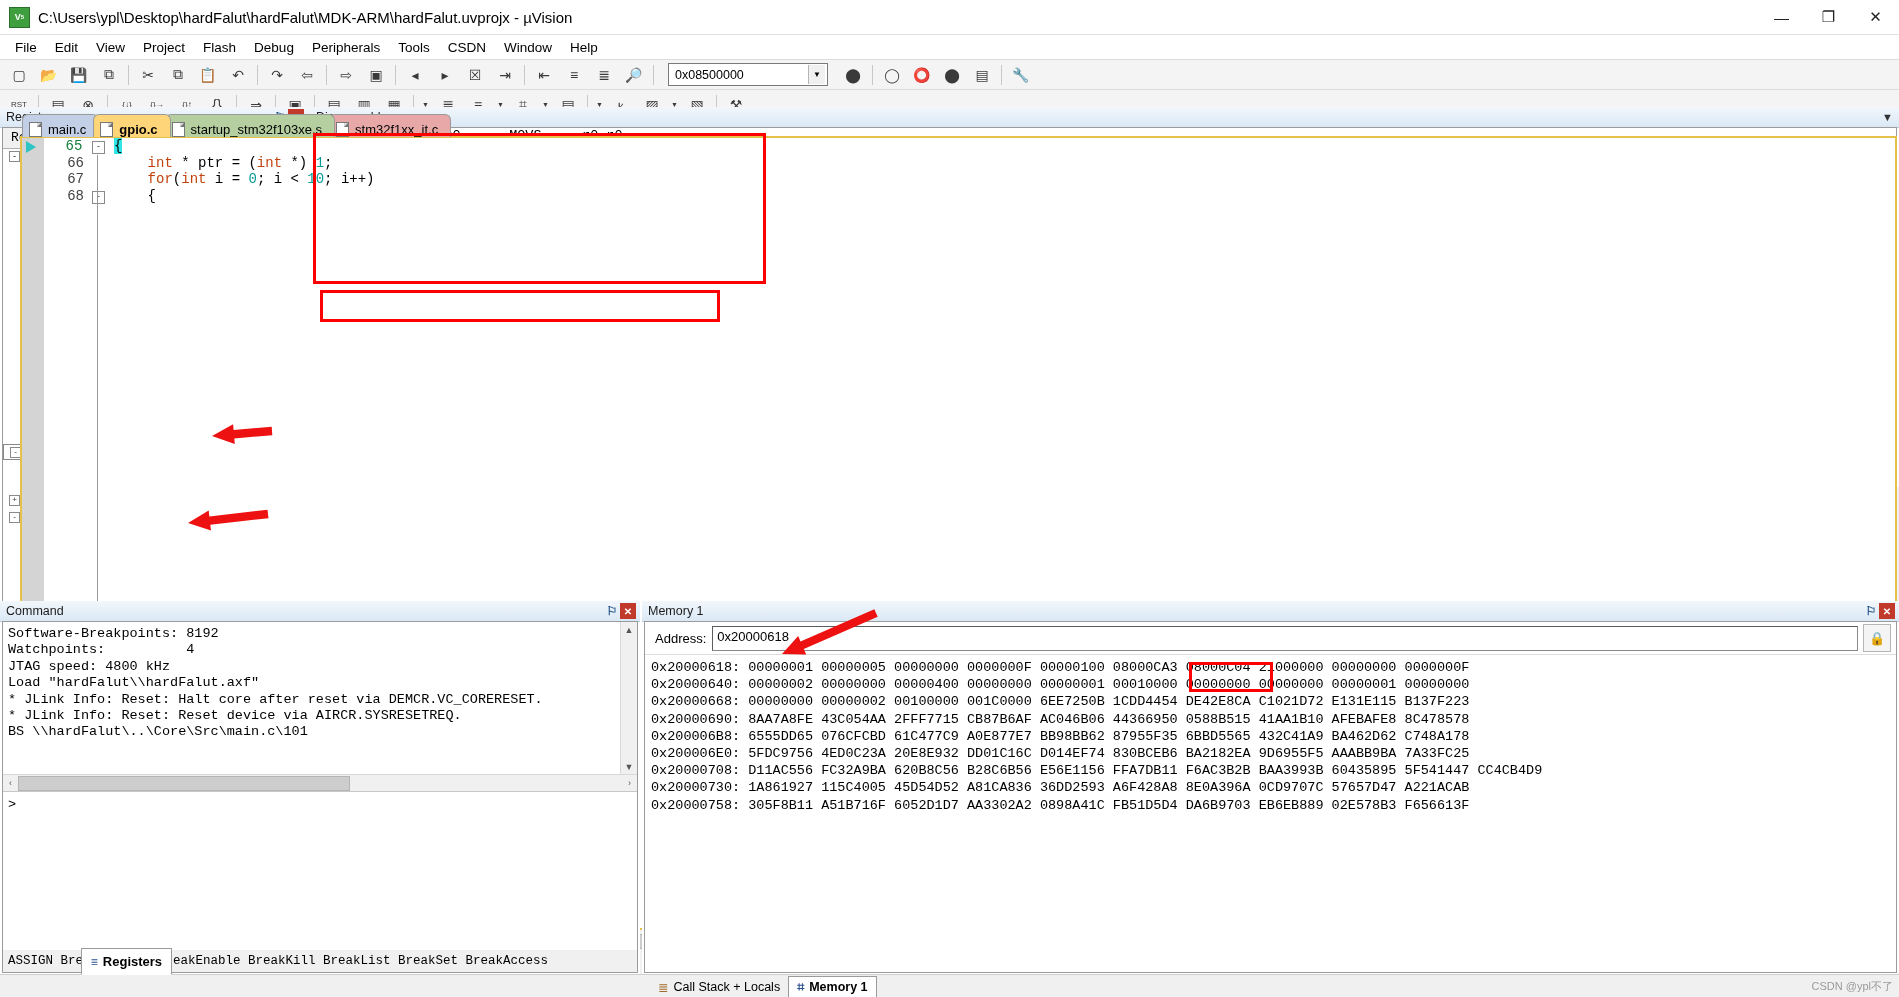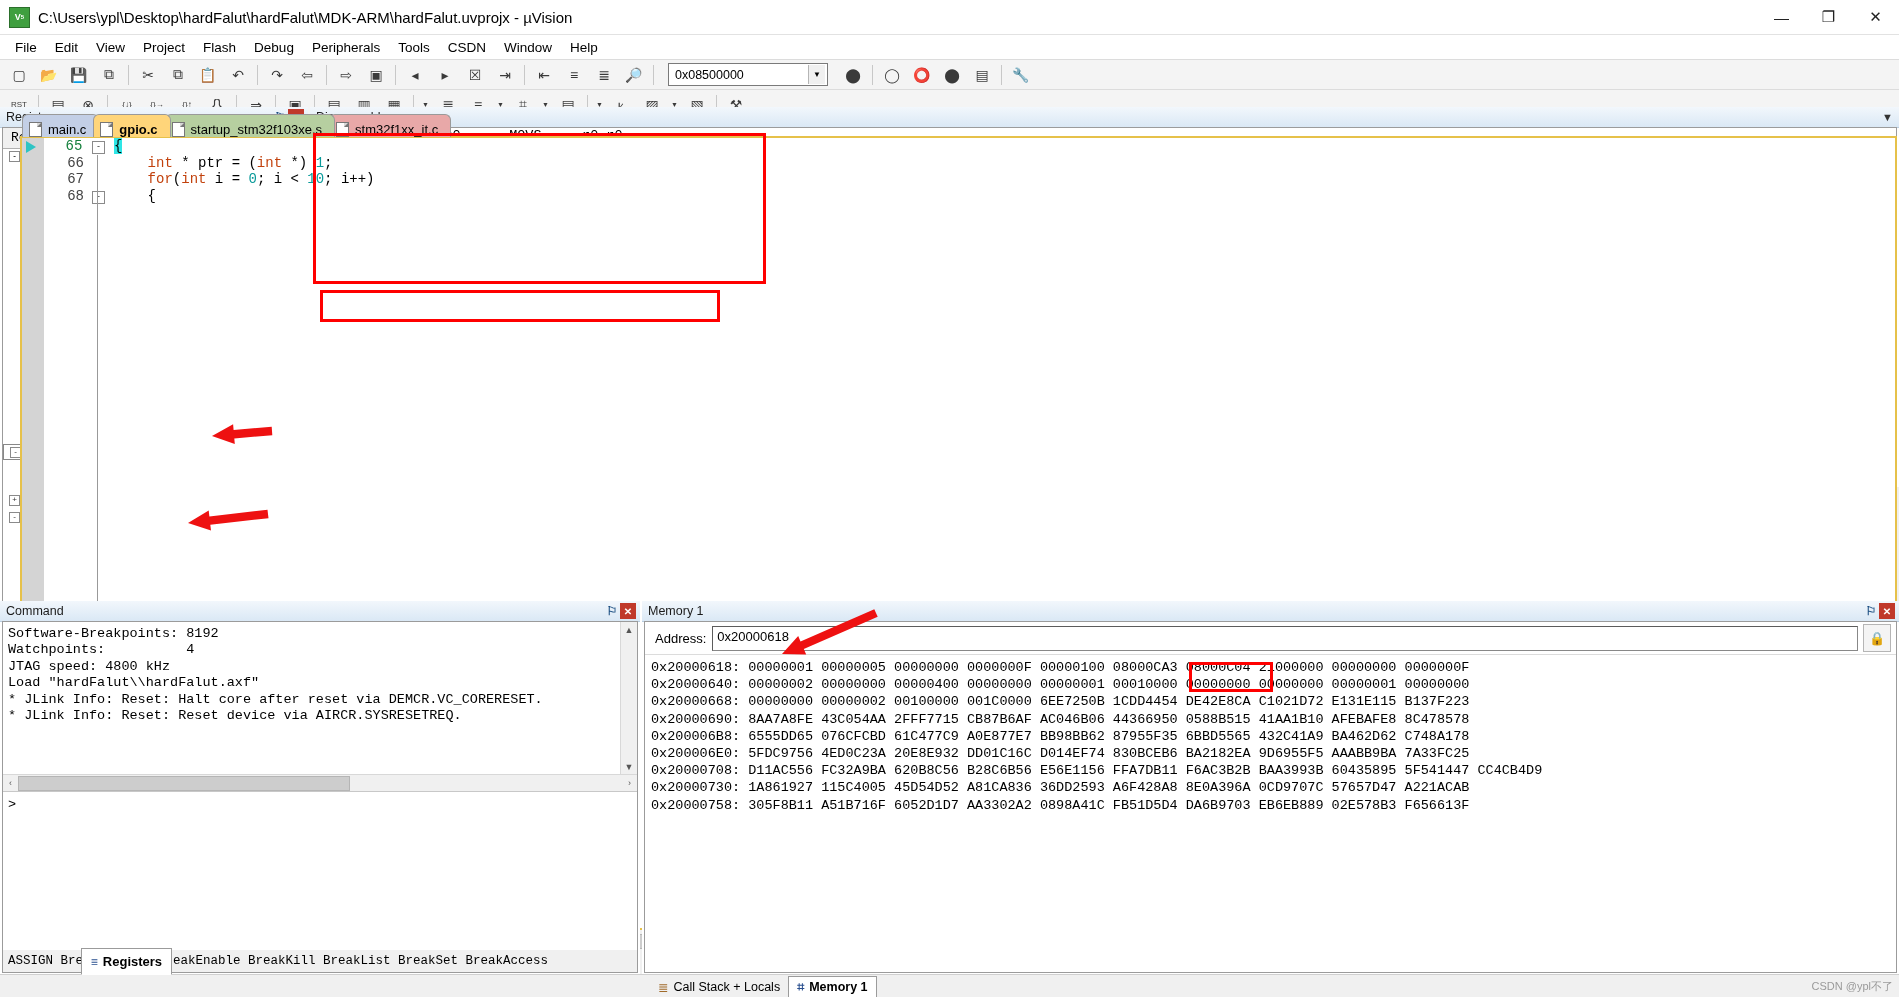--- a/index.html
+++ b/index.html
@@ -461,20 +461,21 @@
       </div>
       <div id="cmd-body">
         <div id="cmd-out">
             <div class="cmd-line">Software-Breakpoints: 8192</div>
             <div class="cmd-line">Watchpoints:          4</div>
             <div class="cmd-line">JTAG speed: 4800 kHz</div>
             <div class="cmd-line"></div>
             <div class="cmd-line">Load "hardFalut\\hardFalut.axf"</div>
             <div class="cmd-line">* JLink Info: Reset: Halt core after reset via DEMCR.VC_CORERESET.</div>
             <div class="cmd-line">* JLink Info: Reset: Reset device via AIRCR.SYSRESETREQ.</div>
+            <div class="cmd-line">BS \\hardFalut\..\Core\Src\main.c\101</div>
           </div>
         <div id="cmd-vscroll">
           <div class="sc-arrow" style="width:16px">▲</div>
           <div style="position:absolute;bottom:0;width:16px;" class="sc-arrow">▼</div>
         </div>
         <div id="cmd-hscroll">
           <div class="sc-arrow">‹</div>
           <div id="cmd-hthumb" style="width:330px"></div>
           <div style="flex:1"></div>
           <div class="sc-arrow">›</div>

